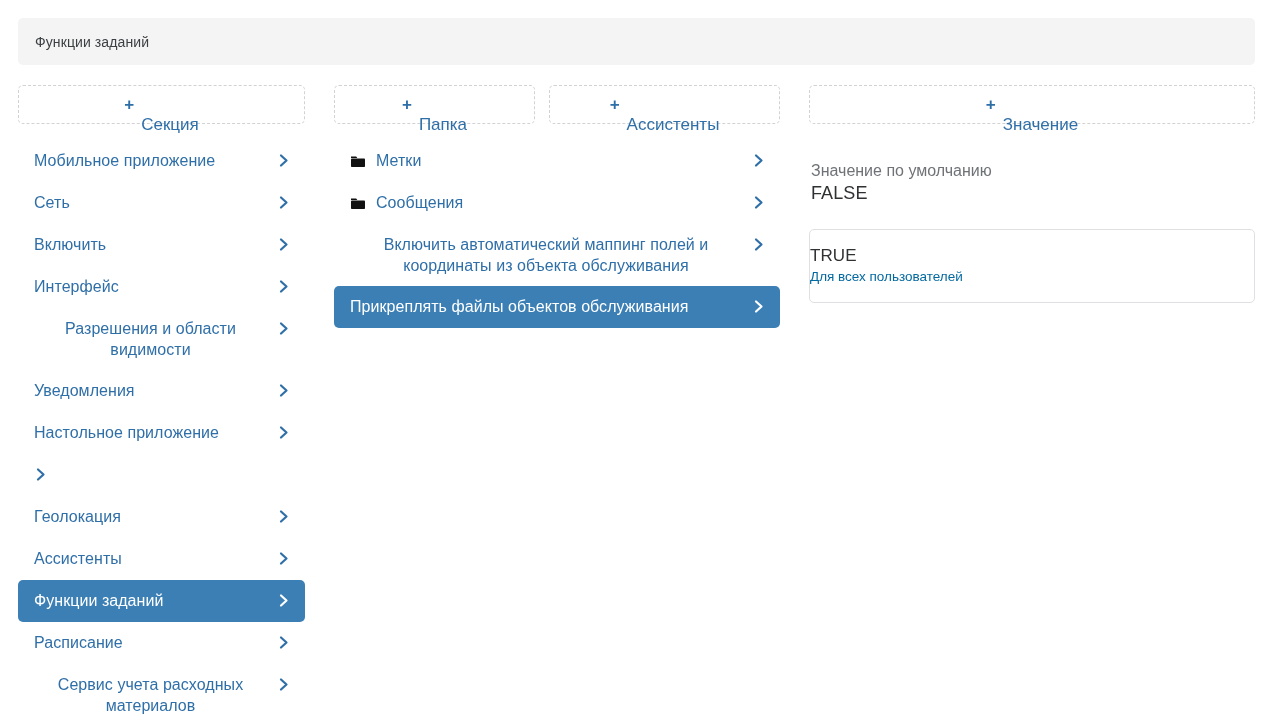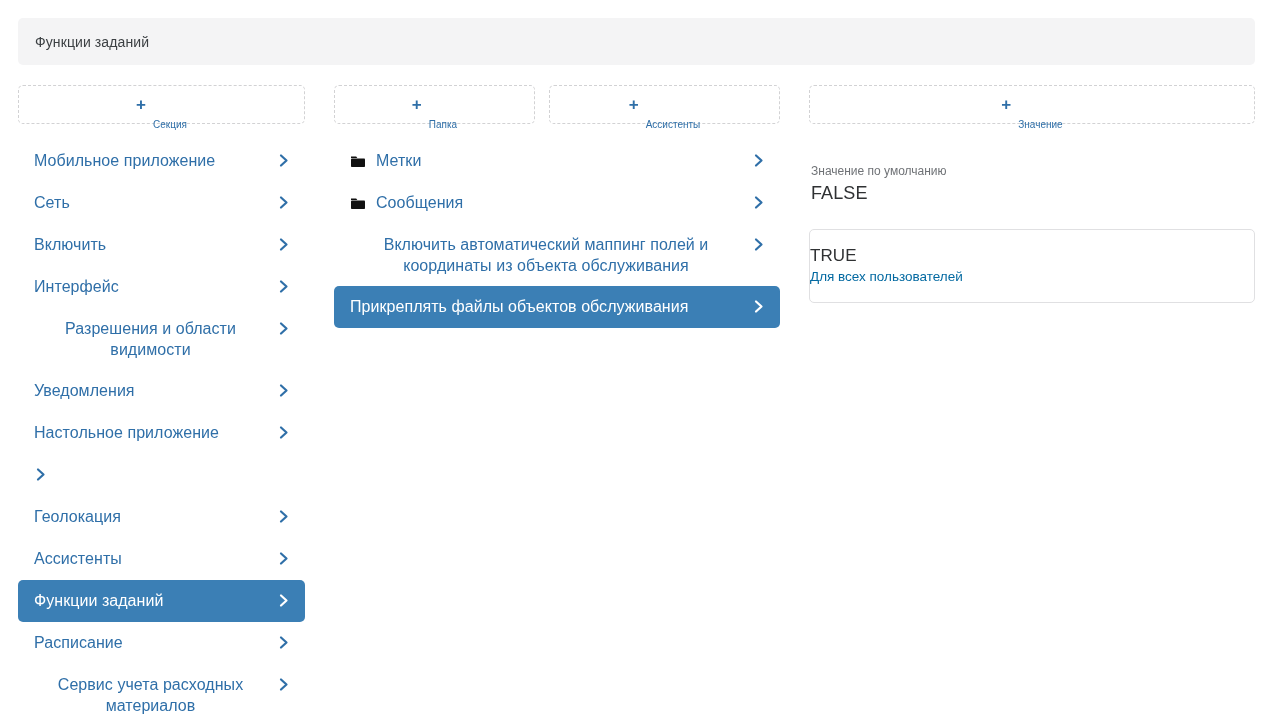--- a/index.html
+++ b/index.html
@@ -58,21 +58,21 @@
   .add-btn .plus {
     color: #2f6fa8;
     font-size: 17px;
     font-weight: bold;
     line-height: 1;
     position: relative;
     top: 0px;
   }
   .add-btn .add-label {
     color: #2f6fa8;
-    font-size: 10px;
+    font-size: 17px;
     margin-top: 40px;
   }
 
   
   .list { margin-top: 16px; position: relative; }
   .row {
     position: relative;
     display: flex;
     align-items: flex-start;
     padding: 10px 14px 10px 16px;
@@ -112,21 +112,21 @@
   .folder-icon {
     flex: 0 0 auto;
     width: 16px; height: 21px;
     display: flex; align-items: center;
   }
   .folder-icon svg { display: block; }
 
   
   .default-block { margin-top: 38px; padding-left: 2px; }
   .default-label {
-    font-size: 12px;
+    font-size: 16px;
     color: #6f7276;
     line-height: 18px;
   }
   .default-value {
     font-size: 18px;
     color: #2f3133;
     line-height: 24px;
     margin-top: 1px;
     letter-spacing: 0.1px;
   }

